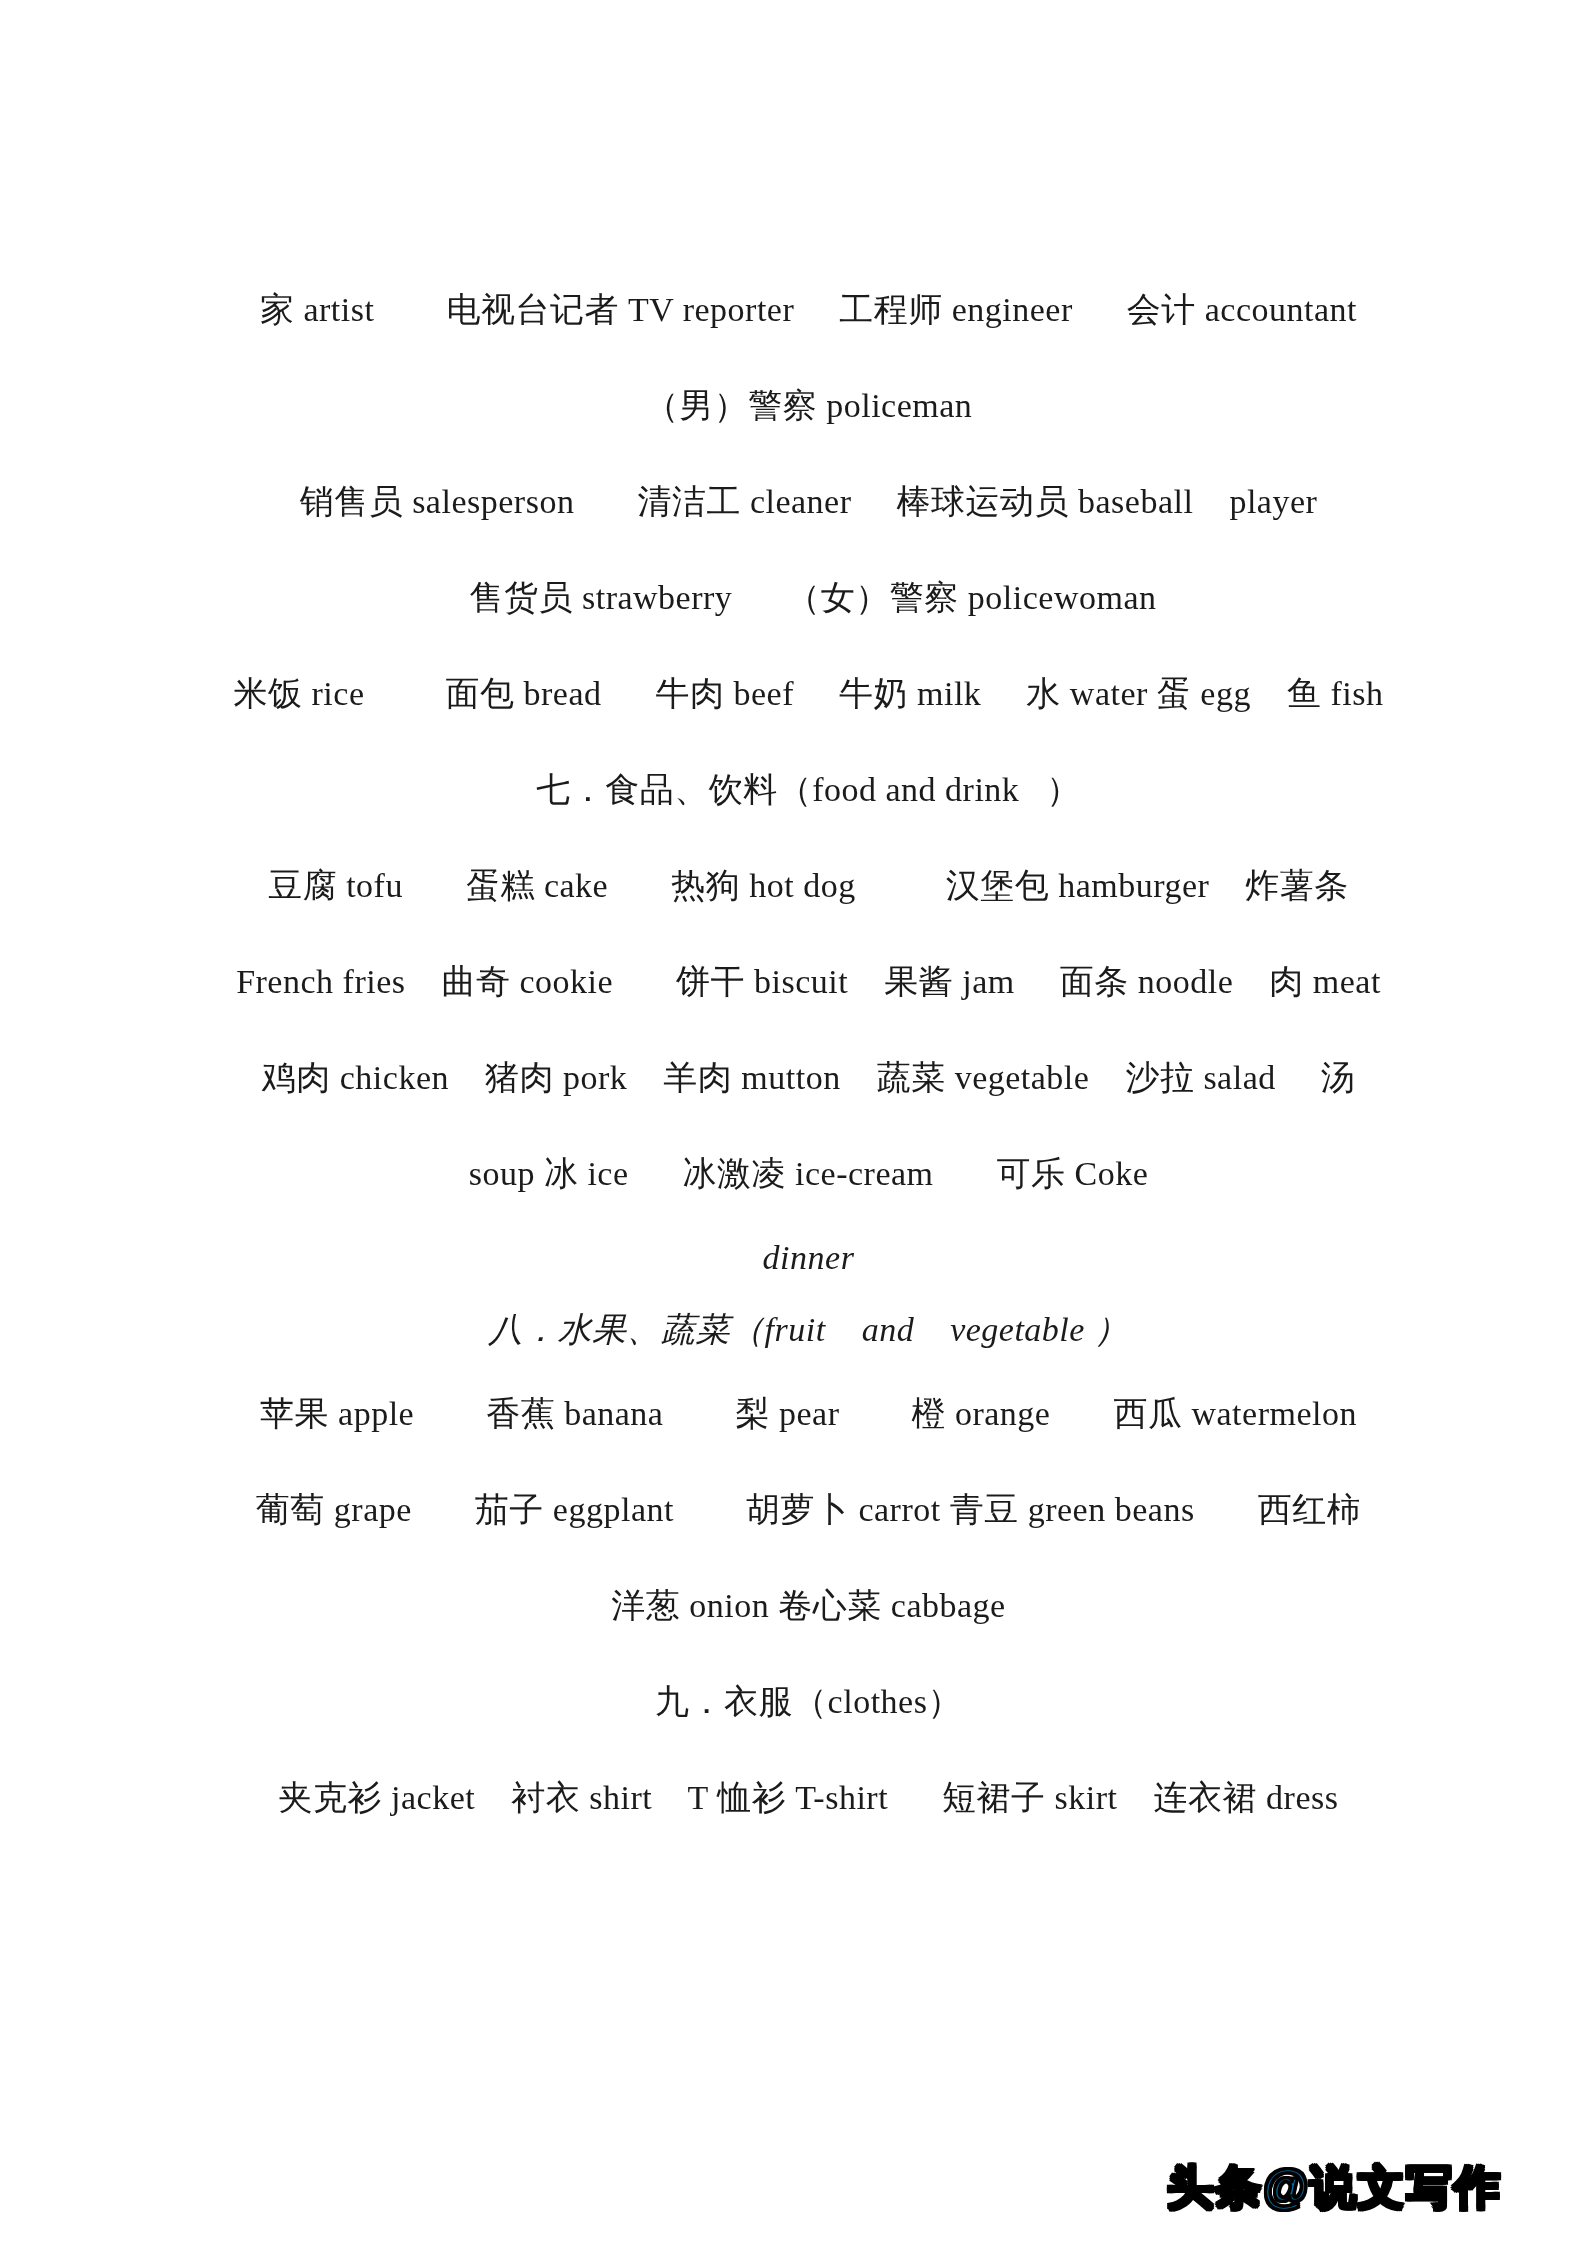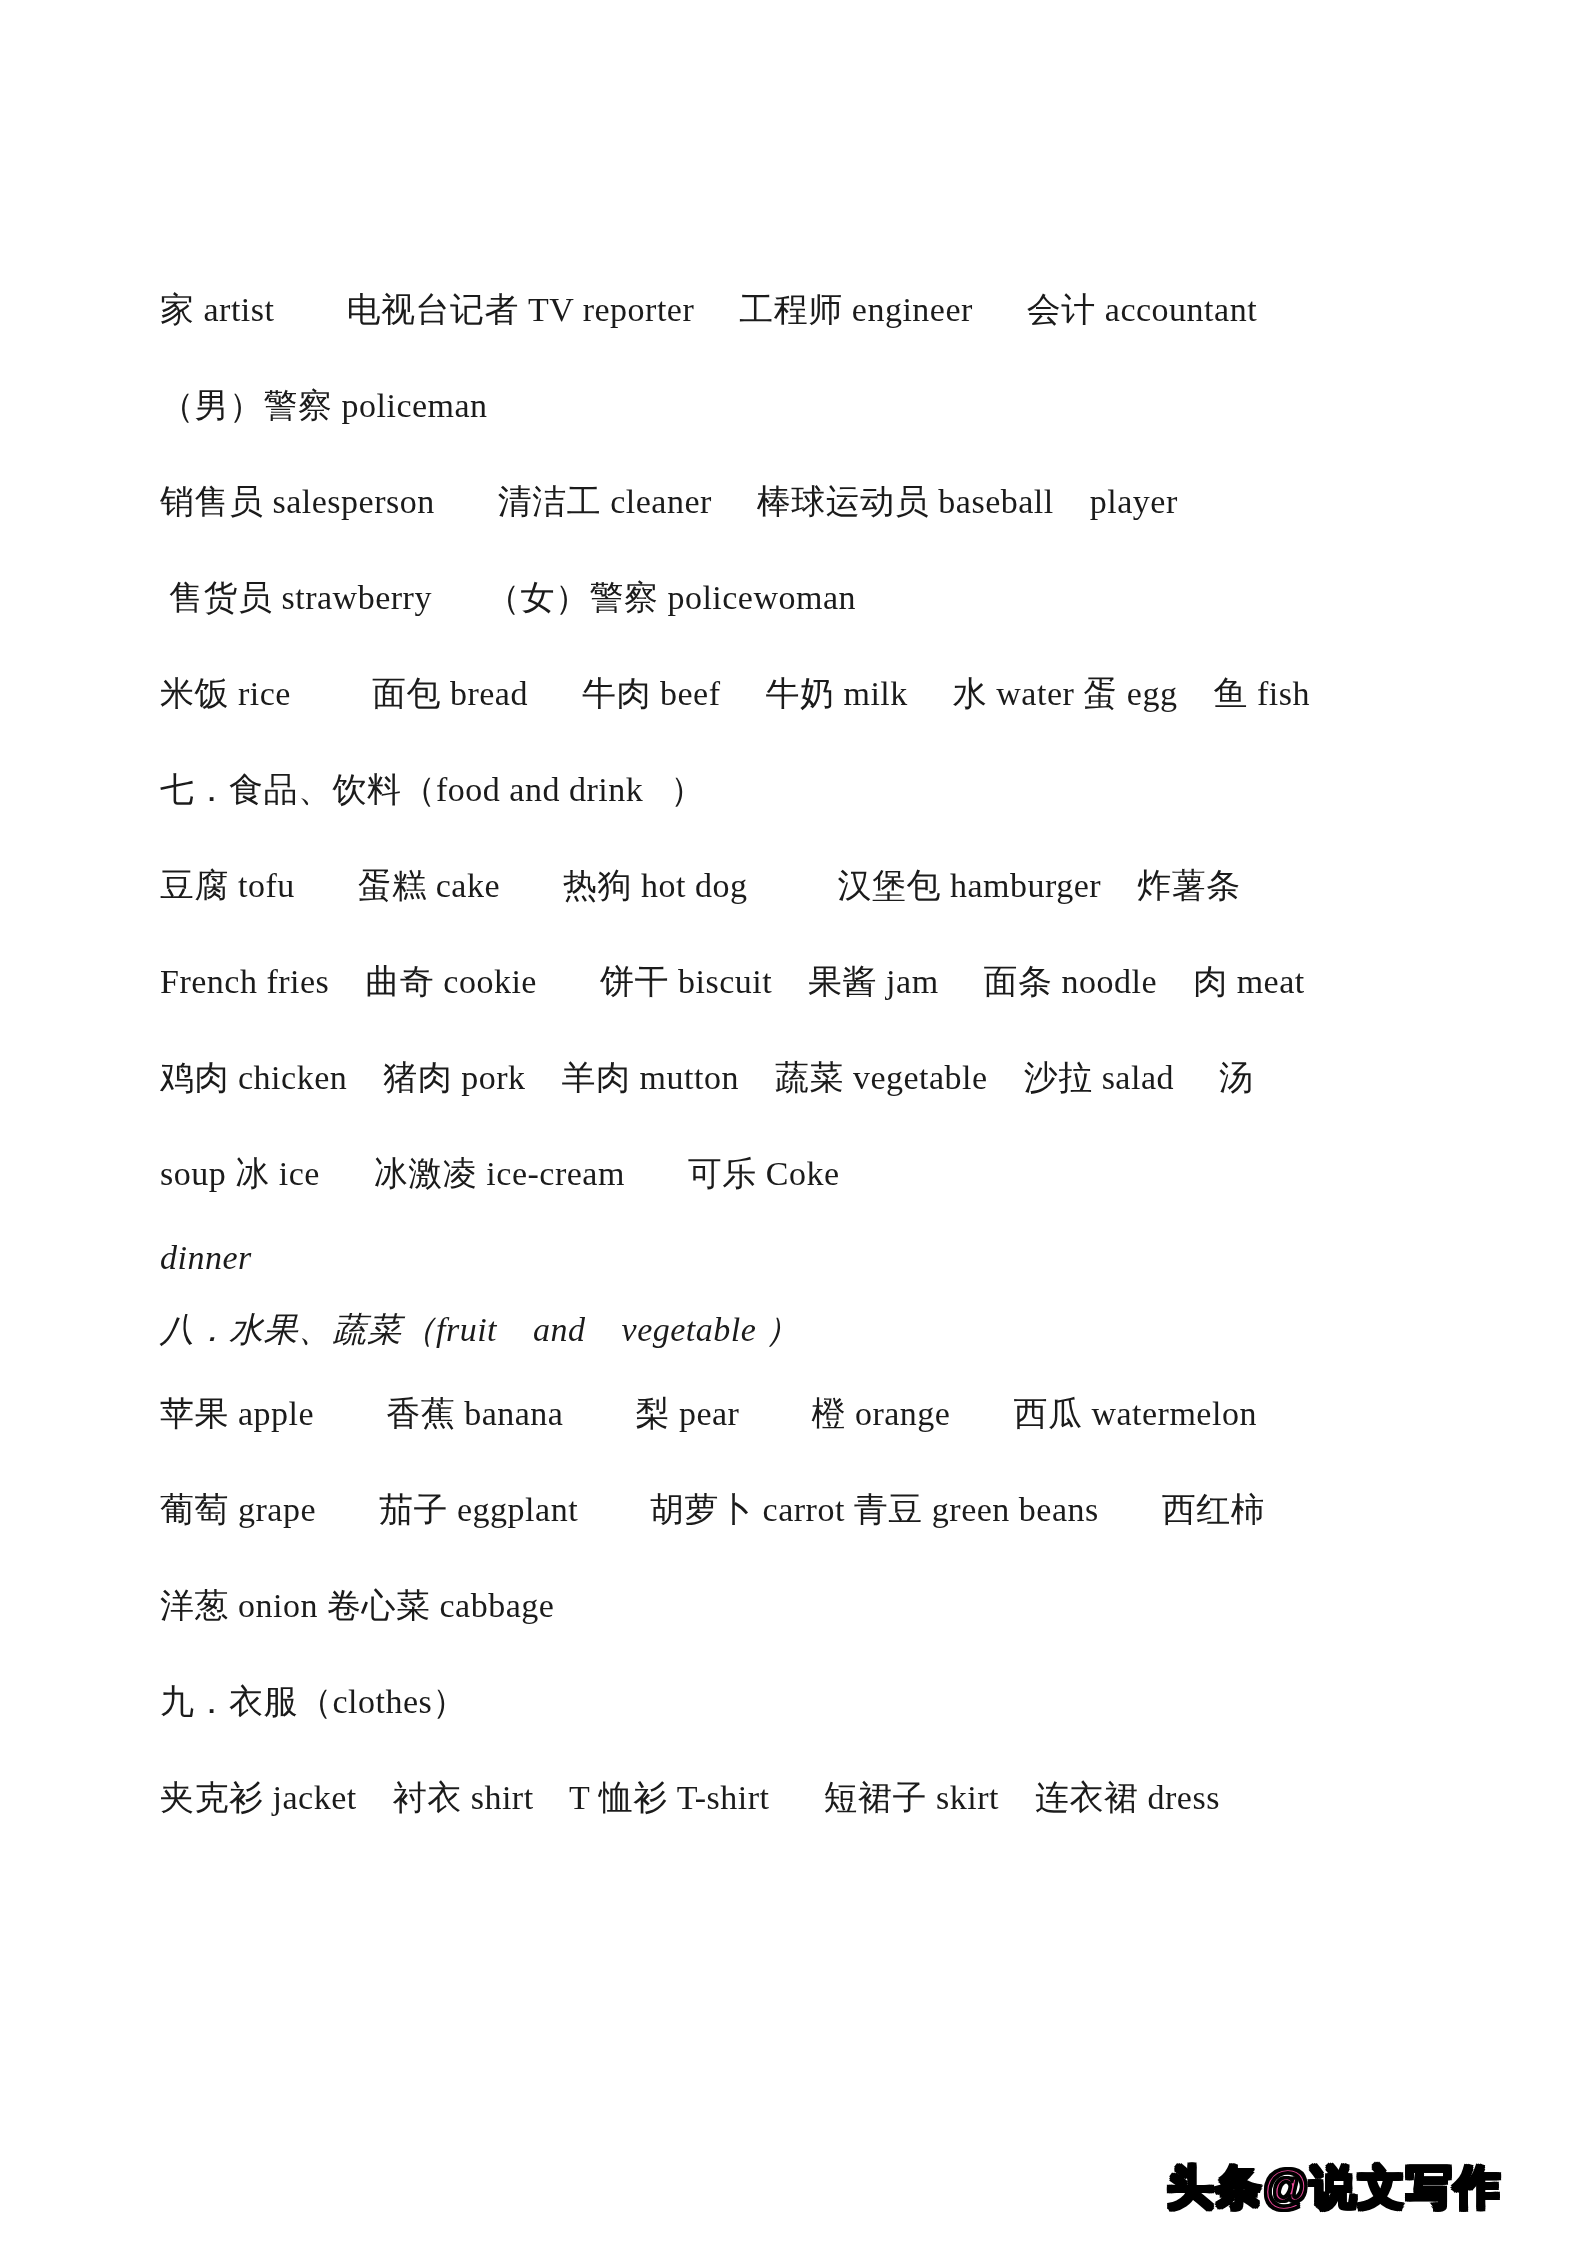--- a/index.html
+++ b/index.html
@@ -1,15 +1,15 @@
 <!DOCTYPE html>
 <html><head>
 <meta charset="utf-8">
 <style>
-  * { box-sizing: border-box; }
+  * { box-sizing: border-box; text-align: center; }
   html, body { margin: 0; padding: 0; }
   body {
     width: 1587px;
     height: 2245px;
     background: #ffffff;
     position: relative;
     overflow: hidden;
     font-family: "Liberation Serif", "DejaVu Serif", serif;
     color: #1b1b1b;
   }
@@ -27,21 +27,21 @@
     font-style: italic;
   }
   .watermark {
     position: absolute;
     right: 85px;
     bottom: 26px;
     font-family: "Liberation Sans", "DejaVu Sans", sans-serif;
     font-weight: 700;
     font-size: 46px;
     letter-spacing: 2px;
-    color: #ec4899;
+    color: #0369a1;
     -webkit-text-stroke: 2.5px #000000;
     text-shadow:
       2px 2px 0 #000, -2px -2px 0 #000, 2px -2px 0 #000, -2px 2px 0 #000,
       2px 0 0 #000, -2px 0 0 #000, 0 2px 0 #000, 0 -2px 0 #000;
   }
 </style>
 </head>
 <body>
 
 <div class="doc">

